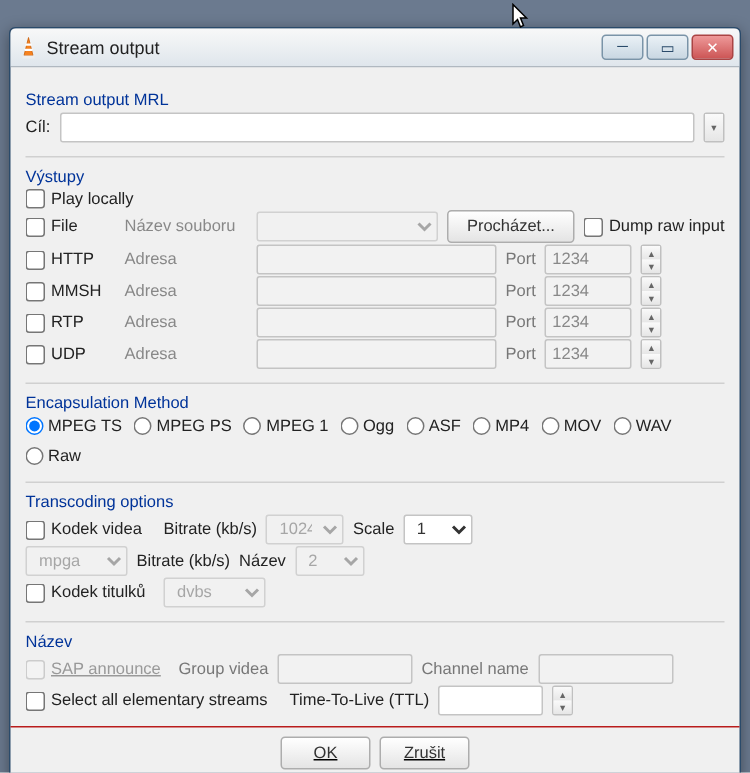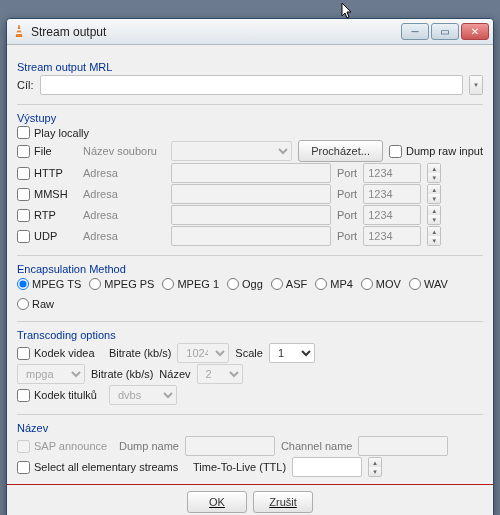--- a/index.html
+++ b/index.html
@@ -13,21 +13,21 @@
 .winbtn.close { background: linear-gradient(#e99,#c55); color: #fff; border-color: #a44; }
 .content { flex: 1; padding: 16px 10px 8px 10px; overflow: hidden; display: flex; flex-direction: column; gap: 4px; }
 .group { border: none; }
 .group-label { color: #003399; font-size: 11px; margin-bottom: 2px; position: relative; }
 .group-label::after { content: ""; position: absolute; left: 0; right: 0; top: 50%; }
 .sep { border-top: 1px solid #d0d0d0; margin: 4px 0 3px 0; }
 .row { display: flex; align-items: center; gap: 6px; margin: 1px 0; }
 .lbl { color: #777; font-size: 11px; }
 .chk { display: flex; align-items: center; gap: 4px; color: #222; }
 .chk input { width:13px; height:13px; }
-.chk.dis { color:#999; }
+.chk.dis { color:#999;text-decoration:underline; }
 input[type=text], select { height: 20px; border: 1px solid #c4c4c4; background: #fff; padding: 0 4px; border-radius: 2px; font-size: 11px; color: #333; }
 input[type=text]:disabled, select:disabled { background: #f2f2f2; color:#888; }
 .wide { flex: 1; }
 .port { width: 58px; color:#888; text-align:left; }
 .spin { width: 14px; height: 20px; display: flex; flex-direction: column; border:1px solid #c0c0c0; border-radius:2px; }
 .spin div { flex:1; display:flex; align-items:center; justify-content:center; font-size:7px; color:#666; background: linear-gradient(#fafafa,#e6e6e6); cursor:pointer; }
 .btn { height: 22px; padding: 0 12px; border:1px solid #adadad; border-radius:3px; background: linear-gradient(#fff,#e4e4e4); color:#333; cursor:pointer; font-size:11px; }
 .radio-row { display:flex; gap:8px; flex-wrap:wrap; margin:3px 0; }
 .radio-row label { display:flex; align-items:center; gap:3px; color:#222; font-size:11px; }
 .radio-row input { width:12px; height:12px; }
@@ -243,21 +243,21 @@
 
     <div class="sep"></div>
 
     <div class="group">
       <div class="group-label">Název</div>
       <div class="row">
         <label class="chk dis" style="width:96px">
             <input type="checkbox" disabled="" style="">
             <span>SAP announce</span>
           </label>
-        <span class="lbl">Dump name</span>
+        <span class="lbl">Group videa</span>
         <input type="text" disabled="" style="width: 90px;">
         <span class="lbl">Channel name</span>
         <input type="text" disabled="" style="width: 90px;">
       </div>
       <div class="row">
         <label class="chk" style="width:170px">
             <input type="checkbox" style="">
             <span>Select all elementary streams</span>
           </label>
         <span class="lbl" style="color:#222">Time-To-Live (TTL)</span>

